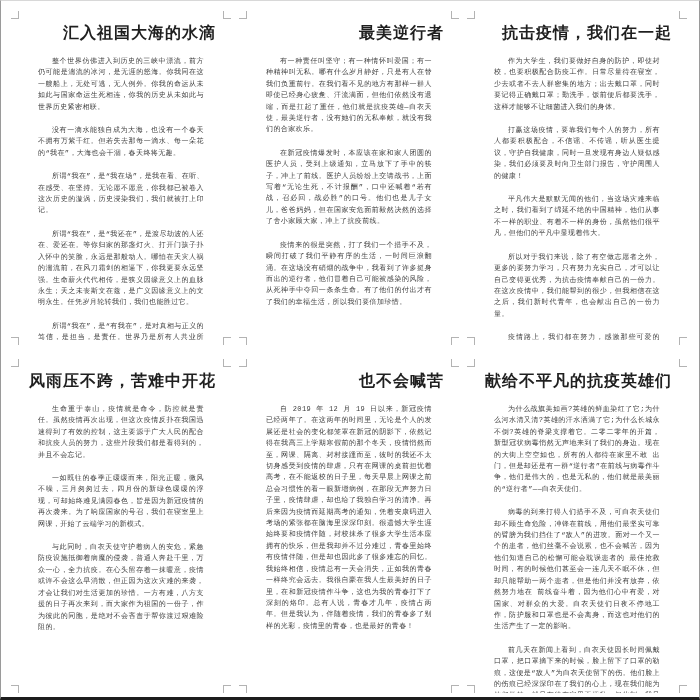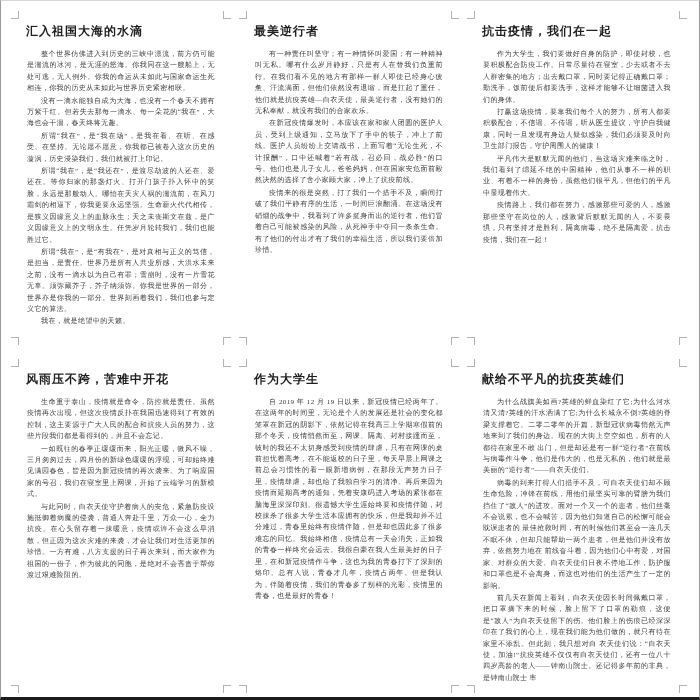--- a/index.html
+++ b/index.html
@@ -33,36 +33,37 @@
     row-gap: 14px;
   }
   .page {
     position: relative;
     background: #ffffff;
     box-sizing: border-box;
     padding: 10px 15px 8px 15px;
     overflow: hidden;
   }
   .page-title {
-    font-size: 12px;
+    font-size: 16px;
     font-weight: bold;
     color: #1f1f1f;
-    text-align: left;
+    text-align: right;
     letter-spacing: 1px;
     margin: 2px 0 9px 0;
     white-space: nowrap;
   }
   .page-body .para {
-    margin: 1px;
+    margin: 12px;
     font-size: 7px;
     line-height: 11.4px;
     color: #3d3d3d;
     text-indent: 2em;
     text-align: justify;
     letter-spacing: 0.4px;
+    font-family: Liberation Mono, monospace;
   }
   
   .mark {
     position: absolute;
     width: 9px;
     height: 9px;
     pointer-events: none;
   }
   .mark.tl { left: -2px; top: -2px;  border-right: 1px solid #b3b3b3; border-bottom: 1px solid #b3b3b3; }
   .mark.tr { right: -2px; top: -2px; border-left: 1px solid #b3b3b3;  border-bottom: 1px solid #b3b3b3; }
@@ -107,20 +108,21 @@
     <section class="page">
       <div class="mark tl"></div>
       <div class="mark tr"></div>
       <div class="mark bl"></div>
       <div class="mark br"></div>
       <h2 class="page-title">抗击疫情，我们在一起</h2>
       <div class="page-body">
           <p class="para">作为大学生，我们要做好自身的防护，即使封校，也要积极配合防疫工作。日常尽量待在寝室，少去或者不去人群密集的地方；出去戴口罩，同时要记得正确戴口罩；勤洗手，饭前便后都要洗手，这样才能够不让细菌进入我们的身体。</p>
           <p class="para">打赢这场疫情，要靠我们每个人的努力，所有人都要积极配合，不信谣、不传谣，听从医生提议，守护自我健康，同时一旦发现有身边人疑似感染，我们必须要及时向卫生部门报告，守护周围人的健康！</p>
           <p class="para">平凡伟大是默默无闻的他们，当这场灾难来临之时，我们看到了绵延不绝的中国精神，他们从事不一样的职业、有着不一样的身份，虽然他们很平凡，但他们的平凡中显现着伟大。</p>
+          <p class="para">所以对于我们来说，除了有空做志愿者之外，更多的要努力学习，只有努力充实自己，才可以让自己变得更优秀，为抗击疫情奉献自己的一份力。在这次疫情中，我们能帮到的很少，但我相信在这之后，我们新时代青年，也会献出自己的一份力量。</p>
           <p class="para">疫情路上，我们都在努力，感激那些可爱的人，感激那些坚守在岗位的人，感激背后默默无闻的人，不要畏惧，只有坚持才是胜利，隔离病毒，绝不是隔离爱，抗击疫情，我们在一起！</p>
         </div>
     </section>
 
     <section class="page">
       <div class="mark tl"></div>
       <div class="mark tr"></div>
       <div class="mark bl"></div>
       <div class="mark br"></div>
       <h2 class="page-title">风雨压不跨，苦难中开花</h2>
@@ -129,21 +131,21 @@
           <p class="para">一如既往的春季正缓缓而来，阳光正暖，微风不噪，三月匆匆过去，四月份的新绿色缓缓的浮现，可却始终难见满园春色，皆是因为新冠疫情的再次袭来。为了响应国家的号召，我们在寝室里上网课，开始了云端学习的新模式。</p>
           <p class="para">与此同时，白衣天使守护着病人的安危，紧急防疫设施抵御着病魔的侵袭，普通人奔赴千里，万众一心，全力抗疫。在心头留存着一抹暖意，疫情或许不会这么早消散，但正因为这次灾难的来袭，才会让我们对生活更加的珍惜。一方有难，八方支援的日子再次来到，而大家作为祖国的一份子，作为彼此的同胞，是绝对不会吝啬于帮你渡过艰难险阻的。</p>
         </div>
     </section>
 
     <section class="page">
       <div class="mark tl"></div>
       <div class="mark tr"></div>
       <div class="mark bl"></div>
       <div class="mark br"></div>
-      <h2 class="page-title">作为大学生</h2>
+      <h2 class="page-title">也不会喊苦</h2>
       <div class="page-body">
           <p class="para">自 2019 年 12 月 19 日以来，新冠疫情已经两年了。在这两年的时间里，无论是个人的发展还是社会的变化都笼罩在新冠的阴影下，依然记得在我高三上学期寒假前的那个冬天，疫情悄然而至，网课、隔离、封村接踵而至，彼时的我还不太切身感受到疫情的肆虐，只有在网课的桌前担忧着高考，在不能返校的日子里，每天早晨上网课之前总会习惯性的看一眼新增病例，在那段无声努力日子里，疫情肆虐，却也给了我独自学习的清净。再后来因为疫情而延期高考的通知，凭着安康码进入考场的紧张都在脑海里深深印刻。很遗憾大学生涯始终要和疫情伴随，封校抹杀了很多大学生活本应拥有的快乐，但是我却并不过分难过，青春里始终有疫情伴随，但是却也因此多了很多难忘的回忆。我始终相信，疫情总有一天会消失，正如我的青春一样终究会远去。我很自豪在我人生最美好的日子里，在和新冠疫情作斗争，这也为我的青春打下了深刻的烙印。总有人说，青春才几年，疫情占两年。但是我认为，伴随着疫情，我们的青春多了别样的光彩，疫情里的青春，也是最好的青春！</p>
         </div>
     </section>
 
     <section class="page">
       <div class="mark tl"></div>
       <div class="mark tr"></div>
       <div class="mark bl"></div>
       <div class="mark br"></div>

